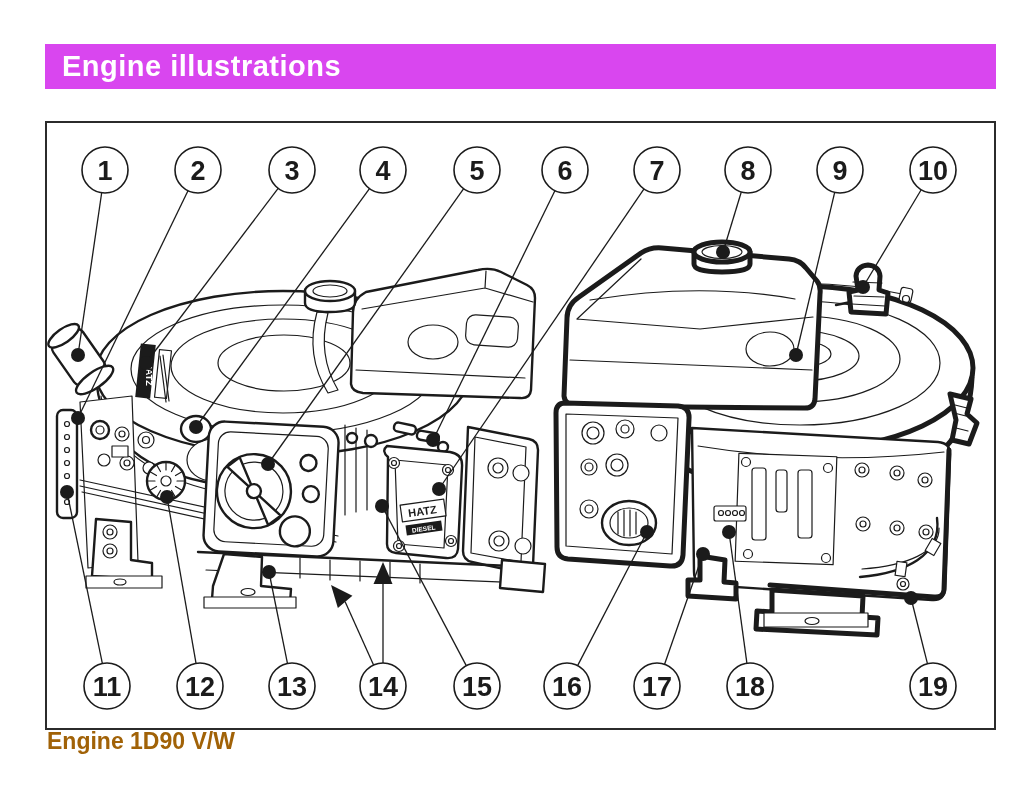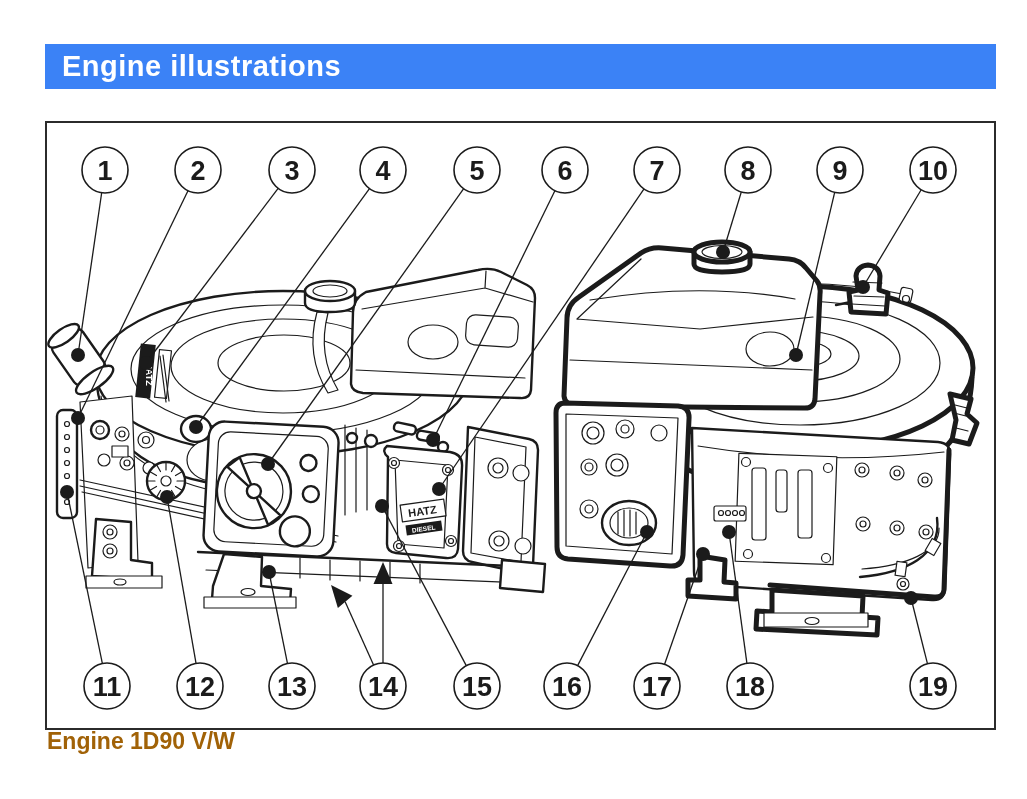--- a/index.html
+++ b/index.html
@@ -1,19 +1,19 @@
 <!DOCTYPE html>
 <html><head>
 <meta charset="utf-8">
 <style>
   html,body{margin:0;padding:0;background:#fff;}
   .page{position:relative;width:1027px;height:799px;background:#fff;overflow:hidden;
         font-family:"Liberation Sans", sans-serif;}
   .section-header{position:absolute;left:45px;top:44px;width:951px;height:45px;
-        background:#3b82f6;color:#fff;display:flex;align-items:center;box-sizing:border-box;
+        background:#d946ef;color:#fff;display:flex;align-items:center;box-sizing:border-box;
         padding-left:17px;}
   .section-header span{font-size:29px;font-weight:700;letter-spacing:0.5px;}
   .figure-frame{position:absolute;left:45px;top:121px;width:951px;height:609px;
         box-sizing:border-box;border:2px solid #2b2b2b;background:#fff;}
   .figure-caption{position:absolute;left:47px;top:728px;font-size:23px;font-weight:700;
         color:#a16207;}
   svg.art{position:absolute;left:0;top:0;pointer-events:none;}
   
   .tk{stroke:#1b1b1b;stroke-width:5;fill:none;stroke-linejoin:round;stroke-linecap:round}
   .md{stroke:#1b1b1b;stroke-width:2.4;fill:none;stroke-linejoin:round;stroke-linecap:round}

